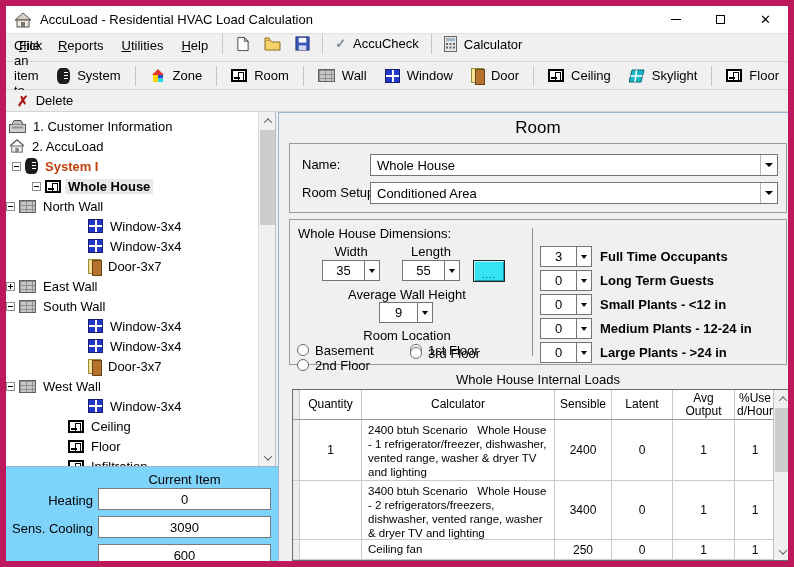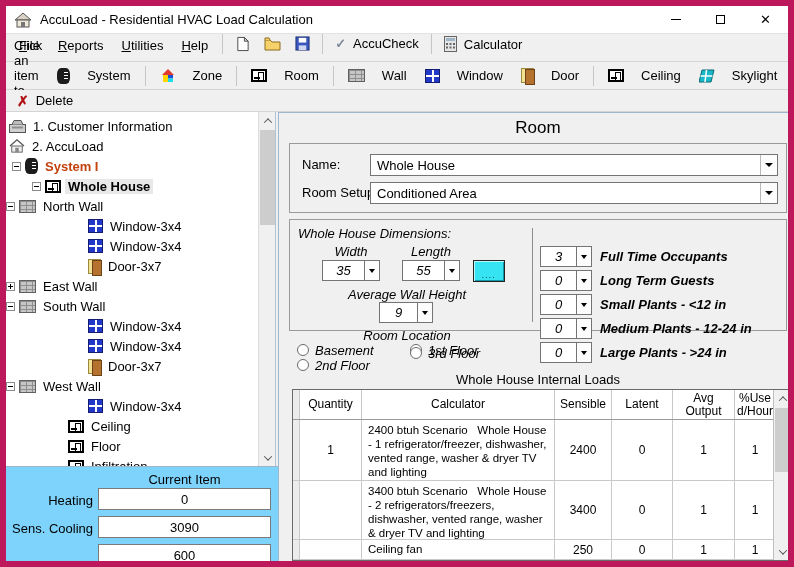--- a/index.html
+++ b/index.html
@@ -22,21 +22,21 @@
   
   .menubar { position:absolute; left:0; top:28px; right:0; height:28px; background:#f0f0f0;
     display:flex; align-items:flex-start; padding:0 4px; border-bottom:1px solid #d4d4d4; }
   .menu-item { padding:4px 9px; }
   .menu-item u { text-decoration:underline; }
   .tb-sep { width:1px; height:20px; background:#c5c5c5; margin:0 5px; flex:none; }
   .tb-btn { display:flex; align-items:center; gap:7px; padding:2px 7px; }
   .addbar { position:absolute; left:0; top:56px; right:0; height:28px; background:#f0f0f0;
     display:flex; align-items:center; padding:0 8px; border-bottom:1px solid #d4d4d4; }
   .addbar .bar-label { margin-right:6px; }
-  .add-item { display:flex; align-items:center; gap:17px; padding:3px 9px; }
+  .add-item { display:flex; align-items:center; gap:7px; padding:3px 9px; }
   .delbar { position:absolute; left:0; top:84px; right:0; height:22px; background:#f0f0f0;
     display:flex; align-items:center; padding:0 9px; gap:8px; border-bottom:1px solid #d4d4d4; }
   .delete-x { color:#b01010; font-weight:bold; font-size:14px; line-height:1; }
   
   .ic { display:inline-block; position:relative; flex:none; }
   .ic-room { width:16px; height:13px; background:#fff; border:2px solid #000; }
   .ic-room::before { content:""; position:absolute; right:1px; top:1px; width:4px; height:7px; border:1px solid #000; }
   .ic-room::after  { content:""; position:absolute; left:1px; bottom:1px; width:6px; height:2px; background:#000; }
   .ic-wall { width:17px; height:13px; background:#c6c6c6; border:1px solid #606060;
     background-image: repeating-linear-gradient(#8f8f8f 0 1px, transparent 1px 4px),
@@ -84,21 +84,21 @@
     background:#f0f0f0; border:1px solid #9cb6cf; }
   .room-title { position:absolute; top:5px; left:0; right:0; text-align:center; font-size:17px; }
   .grp { position:absolute; border:1px solid #9a9a9a; }
   .grp-name { left:10px; right:10px; top:30px; height:70px; }
   .flabel { position:absolute; }
   .combo { position:absolute; background:#fff; border:1px solid #747474; display:flex; align-items:center; }
   .cval { flex:1; padding:0 6px; overflow:hidden; white-space:nowrap; }
   .cbtn { width:17px; align-self:stretch; display:flex; align-items:center; justify-content:center;
     background:#fcfcfc; border-left:1px solid #b8b8b8; }
   .arrow-down { width:0; height:0; border-left:4px solid transparent; border-right:4px solid transparent; border-top:4px solid #000; }
-  .grp-dims { left:10px; right:10px; top:106px; height:112px;font-style:italic; }
+  .grp-dims { left:10px; right:10px; top:106px; height:146px; }
   .spin { position:absolute; background:#fff; border:1px solid #747474; display:flex; align-items:center; height:21px; }
   .spin .sval { flex:1; text-align:center; }
   .spin .sbtn { width:15px; align-self:stretch; display:flex; align-items:center; justify-content:center;
     background:#fcfcfc; border-left:1px solid #747474; }
   .spin .arrow-down { border-left-width:3.5px; border-right-width:3.5px; border-top-width:4px; }
   .btn-cyan { position:absolute; left:183px; top:40px; width:32px; height:22px; background:#35e3f2;
     border:1px solid #222; box-shadow: inset 1px 1px 0 #b8f7fc, inset -1px -1px 0 #0e98a8;
     display:flex; align-items:flex-end; justify-content:center; font-size:9px; letter-spacing:1px; padding-bottom:1px; color:#033; }
   .radio { position:absolute; display:flex; align-items:center; gap:6px; height:14px; }
   .rdot { width:12px; height:12px; border-radius:50%; border:1px solid #6a6a6a; background:#fff; position:relative; flex:none; }

